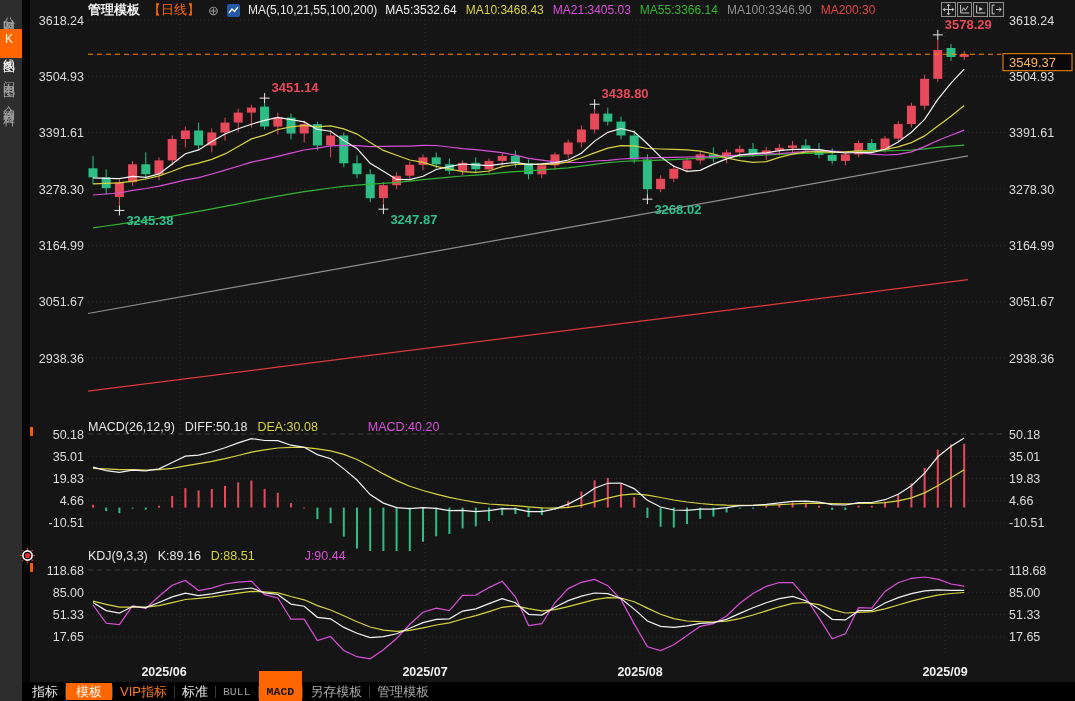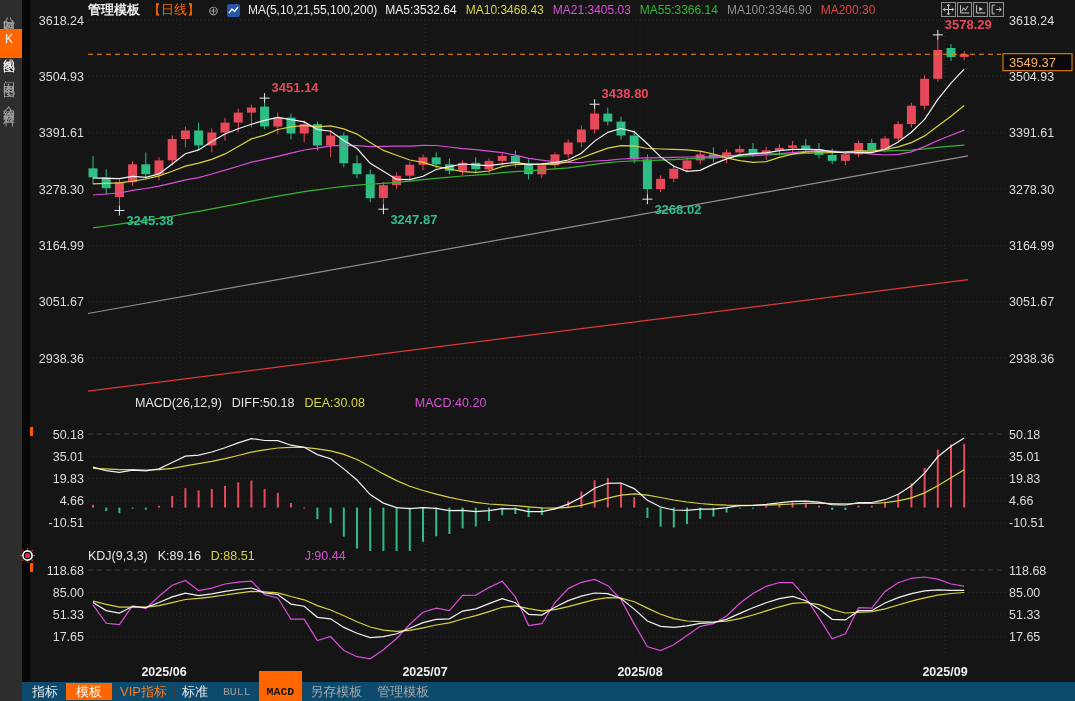--- a/index.html
+++ b/index.html
@@ -31,35 +31,35 @@
   #chart{position:absolute;left:30px;top:0;z-index:1;}
   #chart text{font-family:"Liberation Sans",sans-serif;}
   .axis{fill:#dcdcdc;font-size:12.5px;}
   .grid{stroke:#2e2e2e;stroke-width:1;stroke-dasharray:1 3;fill:none;}
   .grid-bright{stroke:#414141;stroke-width:1;stroke-dasharray:5 4;fill:none;}
   .anno{font-size:13px;font-weight:bold;}
   .pricebox-text{fill:#ffb35c;font-size:13px;}
 
   
   .ind-labels{position:absolute;height:15px;display:flex;gap:10px;font-size:12.5px;z-index:3;white-space:nowrap;}
-  #macd-labels{left:88px;top:396px;margin-left:47px;}
+  #macd-labels{left:88px;top:420px;}
   #kdj-labels{left:88px;top:549px;}
   .c-white{color:#e6e6e6;} .c-yellow{color:#d6d341;} .c-magenta{color:#d94fd9;padding-left:40px;}
 
   
   #xaxis{position:absolute;left:30px;top:660px;width:1045px;height:22px;z-index:2;}
   #period-btn{position:absolute;left:5px;top:22px;color:#ff7a1a;font-size:12.5px;font-weight:bold;cursor:pointer;}
   #period-btn .tri{font-size:9px;vertical-align:1px;}
   .month-label{position:absolute;top:5px;transform:translateX(-50%);color:#f0f0f0;font-size:12.5px;font-weight:bold;}
 
   #watermark{position:absolute;left:930px;top:638px;font-size:41px;letter-spacing:1px;
              color:rgba(176,184,192,0.88);z-index:4;font-weight:500;}
 
   
-  #toolbar{position:absolute;left:22px;right:0;top:682px;height:19px;background:#0c4a6e;z-index:6;
+  #toolbar{position:absolute;left:22px;right:0;top:682px;height:19px;background:#000000;z-index:6;
            display:flex;align-items:center;padding-left:3px;font-size:13px;}
   .tb-item{padding:0 7px;line-height:17px;cursor:pointer;}
   .tb-sep{width:1px;height:12px;background:#3a3a3a;}
   .tb-plain{color:#e8e8e8;}
   .tb-orange-bg{background:#ff6600;color:#ffffff;padding:0 10px;}
   .tb-orange-text{color:#ff7a1a;}
   .tb-dim{color:#a8a8a8;}
   .tb-dim-mono{color:#9a9a9a;font-family:"Liberation Mono",monospace;font-size:11.5px;}
   .tb-orange-bg-mono{background:#ff6600;color:#141414;font-weight:bold;font-family:"Liberation Mono",monospace;font-size:11.5px;padding:12px 8px;}
 </style>

